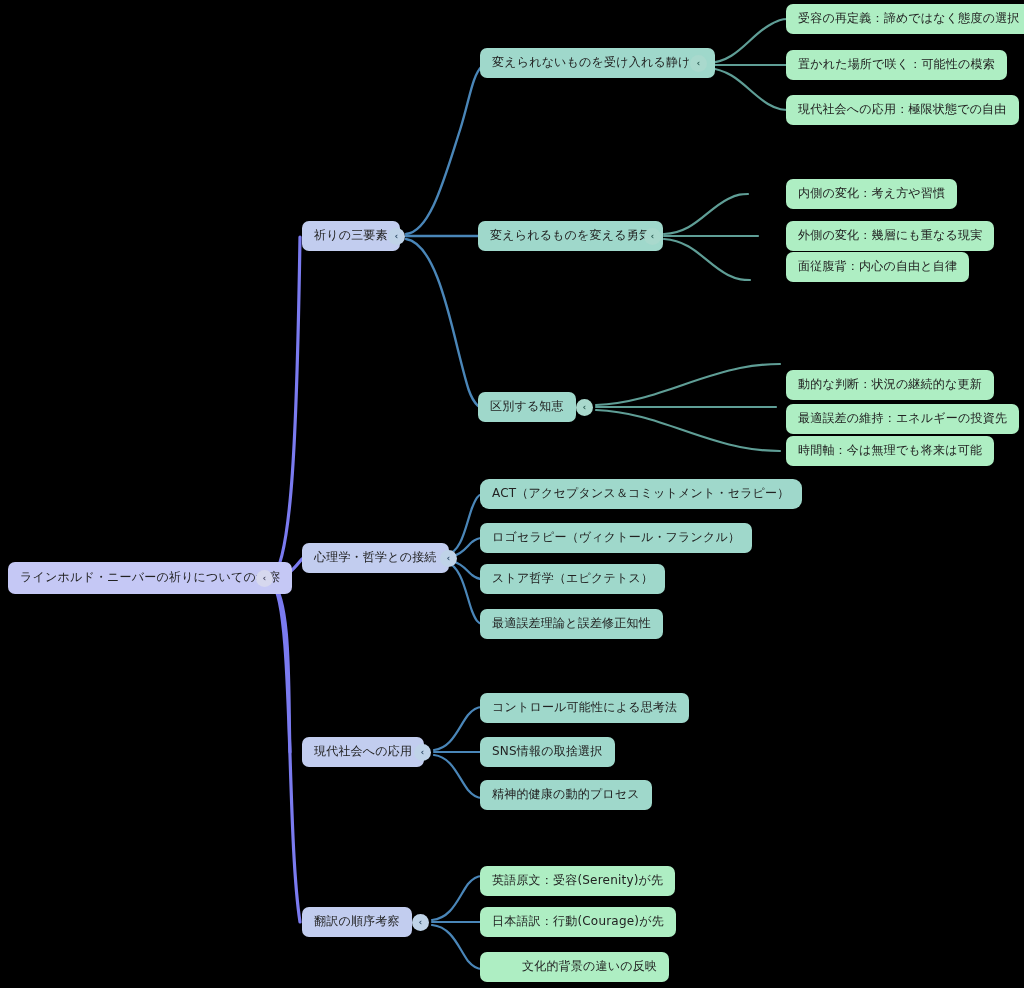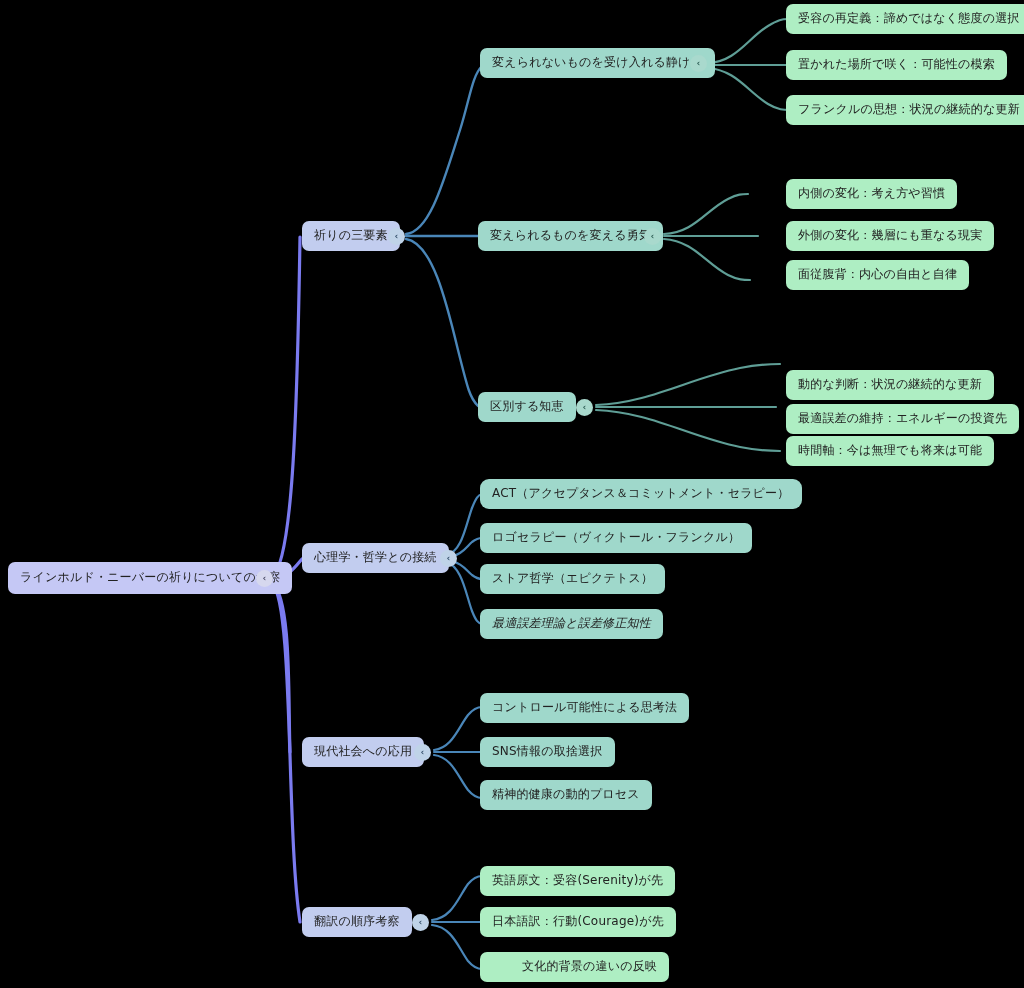--- a/index.html
+++ b/index.html
@@ -150,35 +150,35 @@
   </div>
   <div class="badge b-teal" style="left:690px; top:55px;">‹</div>
 
   <div class="node leaf-green" style="left:786px; top:4px;">
     <span>受容の再定義：諦めではなく態度の選択</span>
   </div>
   <div class="node leaf-green" style="left:786px; top:50px;">
     <span>置かれた場所で咲く：可能性の模索</span>
   </div>
   <div class="node leaf-green" style="left:786px; top:95px;">
-    <span>フランクルの思想：状況の継続的な更新</span>
+    <span>現代社会への応用：極限状態での自由</span>
   </div>
 
   <div class="node lvl3" style="left:478px; top:221px;">
     <span>変えられるものを変える勇気</span>
   </div>
   <div class="badge b-teal" style="left:644px; top:228px;">‹</div>
 
   <div class="node leaf-green" style="left:786px; top:179px;">
     <span>内側の変化：考え方や習慣</span>
   </div>
   <div class="node leaf-green" style="left:786px; top:221px;">
     <span>外側の変化：幾層にも重なる現実</span>
   </div>
-  <div class="node leaf-green" style="left:786px; top:260px;justify-content:center;">
+  <div class="node leaf-green" style="left:786px; top:252px;justify-content:center;">
     <span>面従腹背：内心の自由と自律</span>
   </div>
 
   <div class="node lvl3" style="left:478px; top:392px;">
     <span>区別する知恵</span>
   </div>
   <div class="badge b-teal" style="left:576px; top:399px;">‹</div>
 
   <div class="node leaf-green" style="left:786px; top:350px;margin-top:20px;">
     <span>動的な判断：状況の継続的な更新</span>
@@ -197,21 +197,21 @@
 
   <div class="node leaf-mint" style="left:480px; top:479px;border-radius:9px;">
     <span>ACT（アクセプタンス＆コミットメント・セラピー）</span>
   </div>
   <div class="node leaf-mint" style="left:480px; top:523px;">
     <span>ロゴセラピー（ヴィクトール・フランクル）</span>
   </div>
   <div class="node leaf-mint" style="left:480px; top:564px;">
     <span>ストア哲学（エピクテトス）</span>
   </div>
-  <div class="node leaf-mint" style="left:480px; top:609px;font-style:italic;">
+  <div class="node leaf-mint" style="left:480px; top:609px;">
     <span>最適誤差理論と誤差修正知性</span>
   </div>
 
   <div class="node lvl2" style="left:302px; top:737px;">
     <span>現代社会への応用</span>
   </div>
   <div class="badge b-blue" style="left:414px; top:744px;">‹</div>
 
   <div class="node leaf-mint" style="left:480px; top:693px;">
     <span>コントロール可能性による思考法</span>

